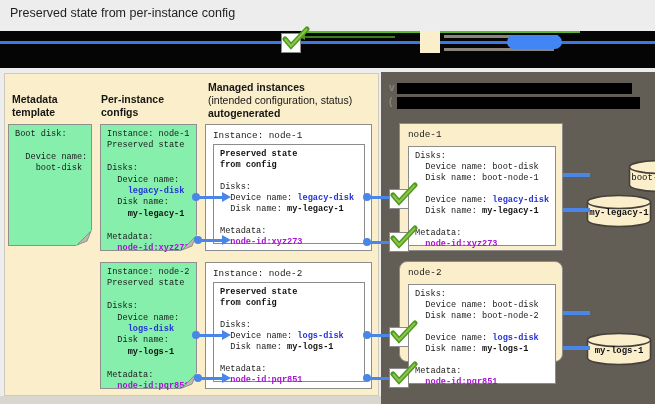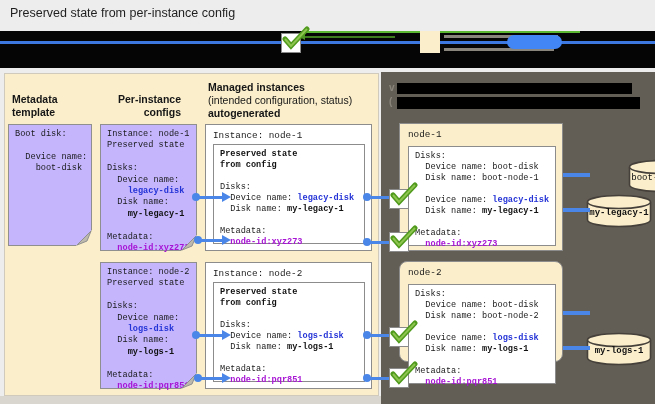--- a/index.html
+++ b/index.html
@@ -23,21 +23,21 @@
   #left-panel{left:4px;top:73px;width:375px;height:323px;background:#faeecb;border:1px solid #cfcabc;box-sizing:border-box;}
   #right-panel{left:381px;top:72px;width:274px;height:332px;background:#625d55;}
   #bottom-strip{left:0;top:396px;width:381px;height:8px;background:#d9d6d0;}
   
   .colhdr{font-size:10.5px;font-weight:bold;color:#161616;line-height:13px;}
   .colmid{font-size:10.5px;font-weight:normal;color:#161616;line-height:13px;}
   
   .rbar{height:11px;background:#000;}
   .rhint{position:absolute;left:-8px;top:-1px;font-size:10px;color:#8b867c;font-weight:bold;}
   
-  .doc{position:absolute;background:#c4b5fd;border:1px solid #8f8f8f;box-sizing:border-box;}
+  .doc{position:absolute;background:#86efac;border:1px solid #8f8f8f;box-sizing:border-box;}
   .fold{position:absolute;right:-1px;bottom:-1px;}
   .box{position:absolute;background:#ffffff;border:1px solid #8c8c8c;box-sizing:border-box;}
   .creambox{position:absolute;background:#faeecb;border:1px solid #8c8c8c;box-sizing:border-box;}
   .innerbox{position:absolute;background:#ffffff;border:1px solid #8c8c8c;box-sizing:border-box;padding:4px 0 0 6px;}
   .mono,.mline{font-family:"Liberation Mono",monospace;font-size:8.6px;color:#1a1a1a;white-space:pre;}
   .mline{height:11.4px;line-height:11.4px;}
   .lh11 .mline{height:11px;line-height:11px;}
   .pad{padding:4px 0 0 6px;}
   .t-blue{color:#2433d6;font-weight:bold;}
   .t-purple{color:#a714d4;font-weight:bold;}
@@ -80,21 +80,21 @@
   <div class="abs" id="legend-cream"></div>
   <div class="abs gray-bar" style="left:444px;top:35px;width:114px;"></div>
   <div class="abs gray-bar" style="left:444px;top:48px;width:110px;"></div>
   <div class="abs" id="legend-blob"></div>
 
   <div class="abs" id="left-panel"></div>
   <div class="abs" id="right-panel"></div>
   <div class="abs" id="bottom-strip"></div>
 
   <div class="abs colhdr" style="left:12px;top:93px;width:62px;">Metadata template</div>
-  <div class="abs colhdr" style="left:101px;top:93px;width:80px;text-align:right;">Per-instance configs</div>
+  <div class="abs colhdr" style="left:101px;top:93px;width:80px;">Per-instance configs</div>
   <div class="abs colmid" style="left:208px;top:94px;width:165px;">(intended configuration, status)</div>
   <div class="abs colhdr" style="left:208px;top:81px;width:165px;">Managed instances</div>
   <div class="abs colhdr" style="left:208px;top:107px;width:165px;">autogenerated</div>
 
   <div class="abs rbar" style="left:397px;top:83px;width:235px;">
     <span class="rhint">v</span>
   </div>
   <div class="abs rbar" style="left:397px;top:97px;width:243px;height:12px;">
     <span class="rhint">(</span>
   </div>

